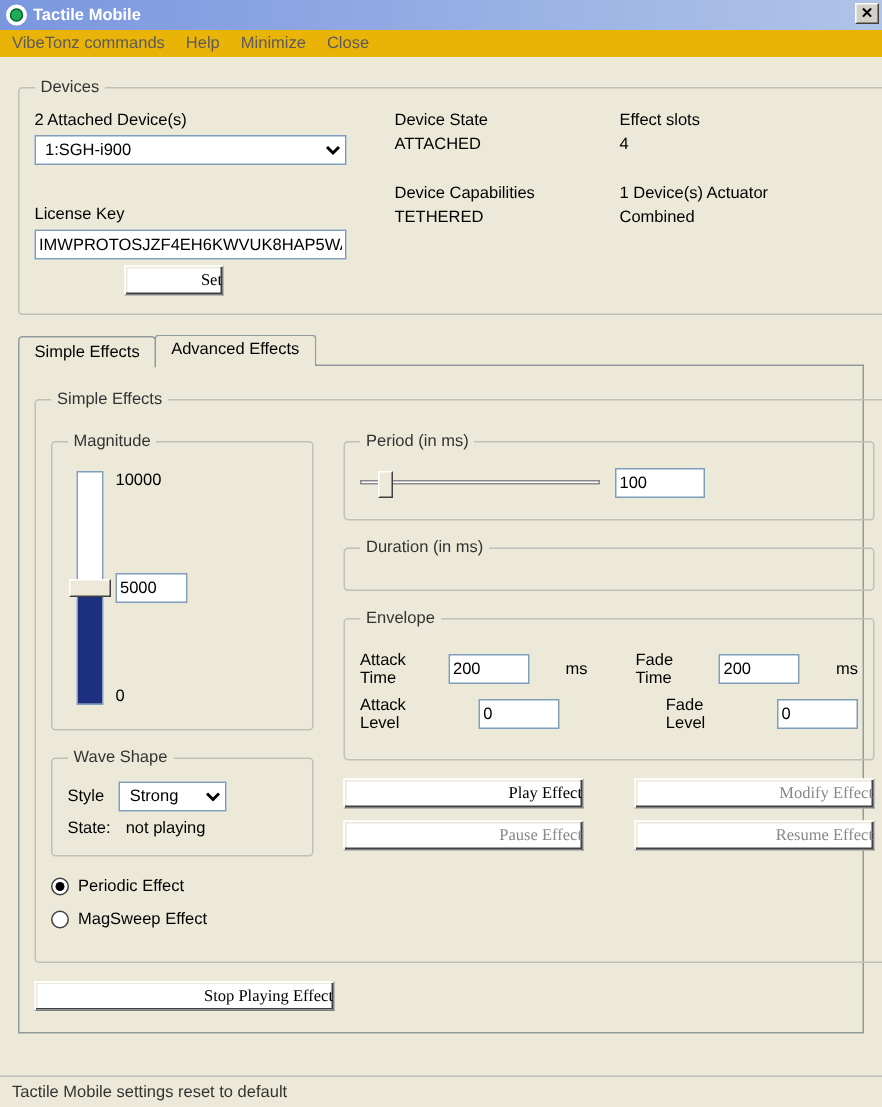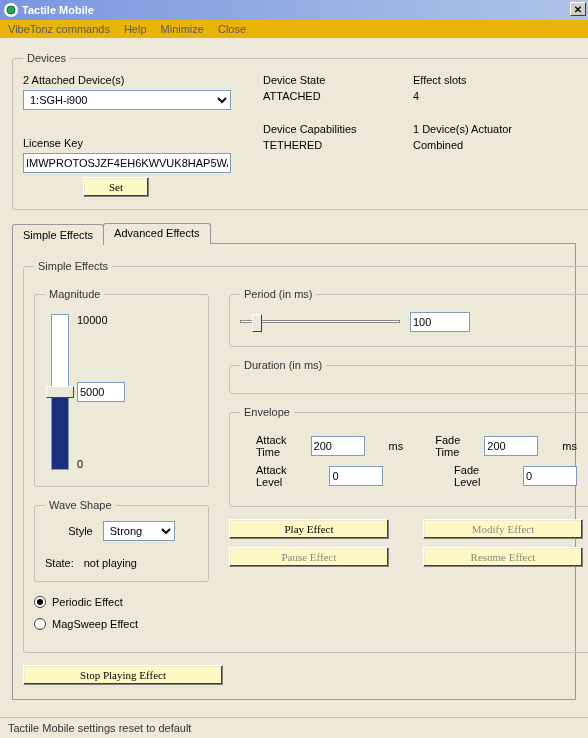--- a/index.html
+++ b/index.html
@@ -73,30 +73,30 @@
   select, input[type=text] {
     font-family: Tahoma, Arial, sans-serif;
     font-size: 11px;
     border: 1px solid #7F9DB9;
     background:#fff;
     padding: 1px 2px;
     height: 20px;
   }
   select { width: 208px; }
   .btn {
-    background:#fef9c3;
+    background:#ffffff;
     border: 1px solid #fff;
     border-right-color:#808080;
     border-bottom-color:#808080;
     box-shadow: inset -1px -1px 0 #404040, inset 1px 1px 0 #ECE9D8;
     padding: 3px 0;
     font-family: Tahoma;
     font-size:11px;
     cursor:default;
-    text-align:center;
+    text-align:right;
   }
   .btn.disabled { color:#888; }
   .tabs { display:flex; margin-top: 6px; }
   .tab {
     border:1px solid #919B9C;
     border-bottom:none;
     border-radius: 3px 3px 0 0;
     padding: 3px 10px 4px 10px;
     background:#ECE9D8;
     margin-right:-1px;
@@ -161,21 +161,21 @@
   .hslider .thumb {
     position:absolute; top:4px;
     width:10px; height:18px;
     background:#ECE9D8;
     border:1px solid #fff;
     border-right-color:#404040; border-bottom-color:#404040;
   }
   .inline-field { display:flex; align-items:center; gap:10px; }
   .small-input { width:54px; }
   .med-input { width:60px; }
-  .env-row { display:flex; gap:24px; align-items:center; margin:6px 16px; }
+  .env-row { display:flex; gap:24px; align-items:center; margin:6px 0; }
   .radio-row { display:flex; align-items:center; gap:6px; margin:6px 0 10px 0;}
   .radio-dot {
     width:12px;height:12px;border:1px solid #404040;border-radius:50%;
     background:#fff;display:inline-flex;align-items:center;justify-content:center;
   }
   .radio-dot .inner{width:6px;height:6px;border-radius:50%;background:#000;}
   .btn-row { display:flex; gap:34px; }
   .btn-wide { width:160px; }
   .btn-xwide { width:200px;}
   .bottom-bar {
@@ -270,21 +270,21 @@
               <div class="vslider-labels">
                 <span>10000</span>
                 <input type="text" class="small-input" value="5000" style="">
                 <span>0</span>
               </div>
             </div>
           </fieldset>
 
           <fieldset style="margin-top:10px;">
             <legend>Wave Shape</legend>
-            <div class="inline-field" style="margin-bottom:16px;justify-content:center;">
+            <div class="inline-field" style="margin-bottom:5px;">
               <span>Style</span>
               <select style="width:72px;">
                 <option>Strong</option>
               </select>
             </div>
             <div class="inline-field">
               <span>State:</span>
               <span>not playing</span>
             </div>
           </fieldset>

